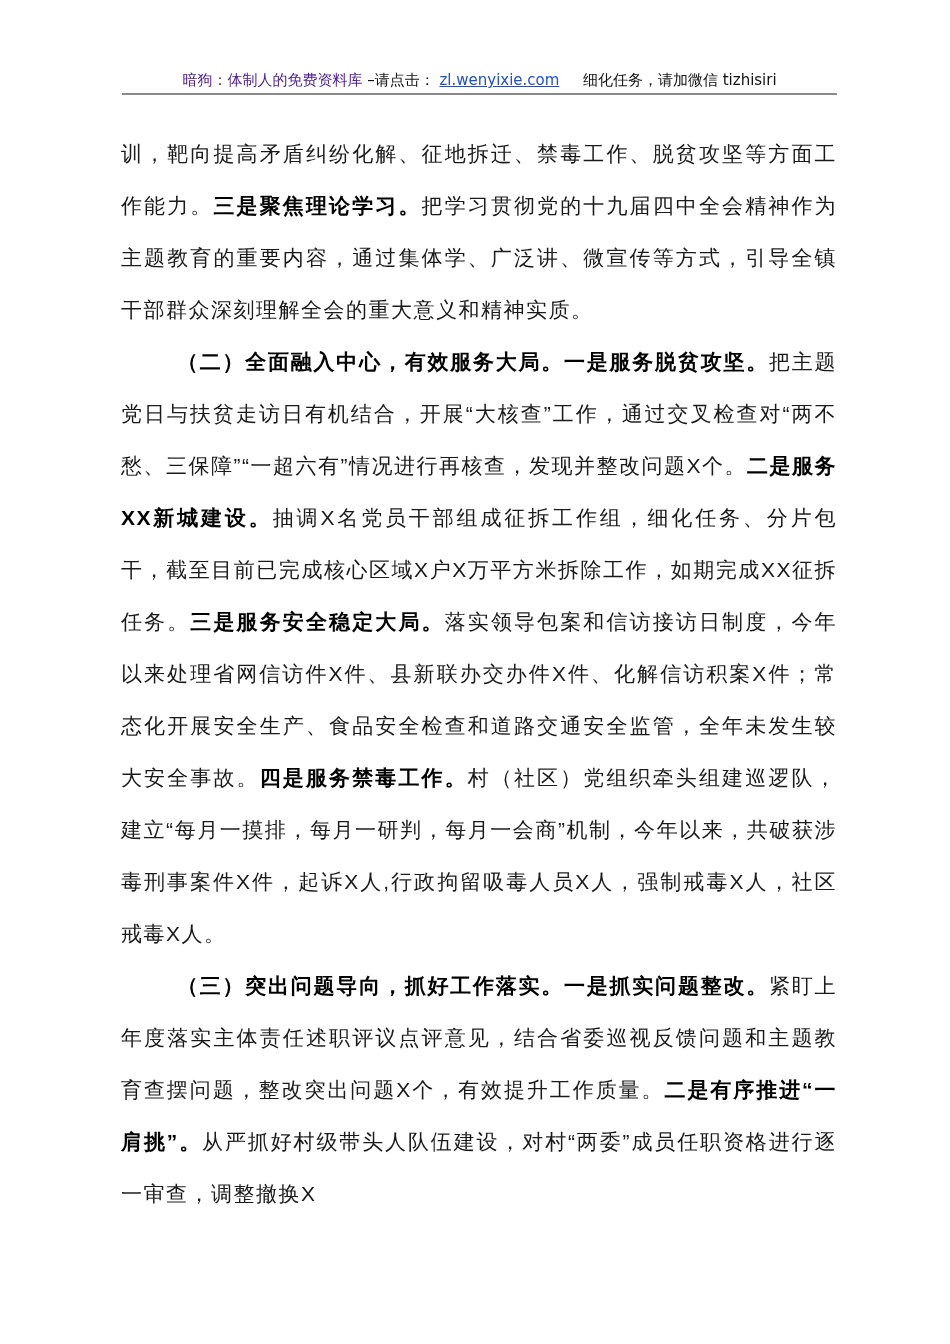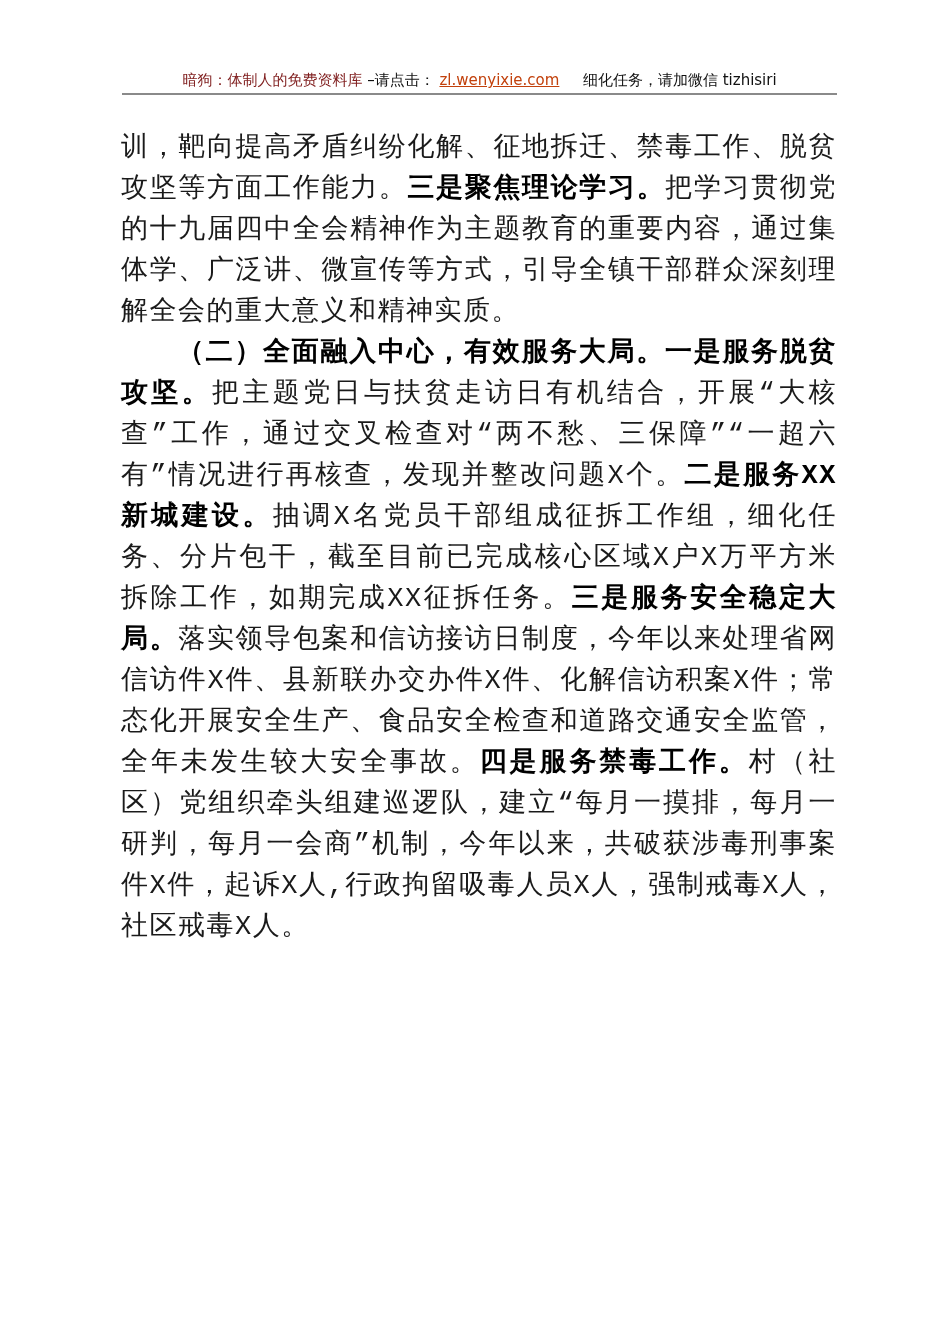--- a/index.html
+++ b/index.html
@@ -19,39 +19,39 @@
       top: 66px;
       width: 715px;
       height: 28px;
       text-align: center;
       font-family: "DejaVu Sans", sans-serif;
       font-size: 15px;
       line-height: 28px;
       white-space: nowrap;
       color: #111111;
     }
-    .header .red { color: #7f1d1d; }
-    .header .link { color: #c2410c; text-decoration: underline; }
+    .header .red { color: #4c1d95; }
+    .header .link { color: #1d4ed8; text-decoration: underline; }
     .header .gap { display: inline-block; width: 14px; }
     .header-rule {
       position: absolute;
       left: 122px;
       top: 93px;
       width: 715px;
       height: 0;
       border-top: 2px solid #8a8a8a;
     }
     .body-text {
       position: absolute;
       left: 121px;
       top: 128px;
       width: 716px;
-      font-family: Liberation Mono, monospace;
-      font-size: 27px;
-      line-height: 41px;
+      font-family: Liberation Sans, sans-serif;
+      font-size: 21px;
+      line-height: 52px;
       color: #1a1a1a;
       text-align: justify;
       text-justify: inter-character;
       letter-spacing: 1.5px;
     }
     .body-text p {
       margin: 0;
     }
     .body-text p.indent {
       text-indent: 56px;
@@ -73,13 +73,16 @@
 </div>
 <div class="header-rule"></div>
 
 <div class="body-text">
   <p>
     <span>训，靶向提高矛盾纠纷化解、征地拆迁、禁毒工作、脱贫攻坚等方面工作能力。</span><b>三是聚焦理论学习。</b><span>把学习贯彻党的十九届四中全会精神作为主题教育的重要内容，通过集体学、广泛讲、微宣传等方式，引导全镇干部群众深刻理解全会的重大意义和精神实质。</span>
   </p>
   <p class="indent">
     <b>（二）全面融入中心，有效服务大局。一是服务脱贫攻坚。</b><span>把主题党日与扶贫走访日有机结合，开展“大核查”工作，通过交叉检查对“两不愁、三保障”“一超六有”情况进行再核查，发现并整改问题X个。</span><b>二是服务XX新城建设。</b><span>抽调X名党员干部组成征拆工作组，细化任务、分片包干，截至目前已完成核心区域X户X万平方米拆除工作，如期完成XX征拆任务。</span><b>三是服务安全稳定大局。</b><span>落实领导包案和信访接访日制度，今年以来处理省网信访件X件、县新联办交办件X件、化解信访积案X件；常态化开展安全生产、食品安全检查和道路交通安全监管，全年未发生较大安全事故。</span><b>四是服务禁毒工作。</b><span>村（社区）党组织牵头组建巡逻队，建立“每月一摸排，每月一研判，每月一会商”机制，今年以来，共破获涉毒刑事案件X件，起诉X人,行政拘留吸毒人员X人，强制戒毒X人，社区戒毒X人。</span>
   </p>
+  <p class="indent">
+    <b>（三）突出问题导向，抓好工作落实。一是抓实问题整改。</b><span>紧盯上年度落实主体责任述职评议点评意见，结合省委巡视反馈问题和主题教育查摆问题，整改突出问题X个，有效提升工作质量。</span><b>二是有序推进“一肩挑”。</b><span>从严抓好村级带头人队伍建设，对村“两委”成员任职资格进行逐一审查，调整撤换X</span>
+  </p>
 </div>
 
 </body></html>

